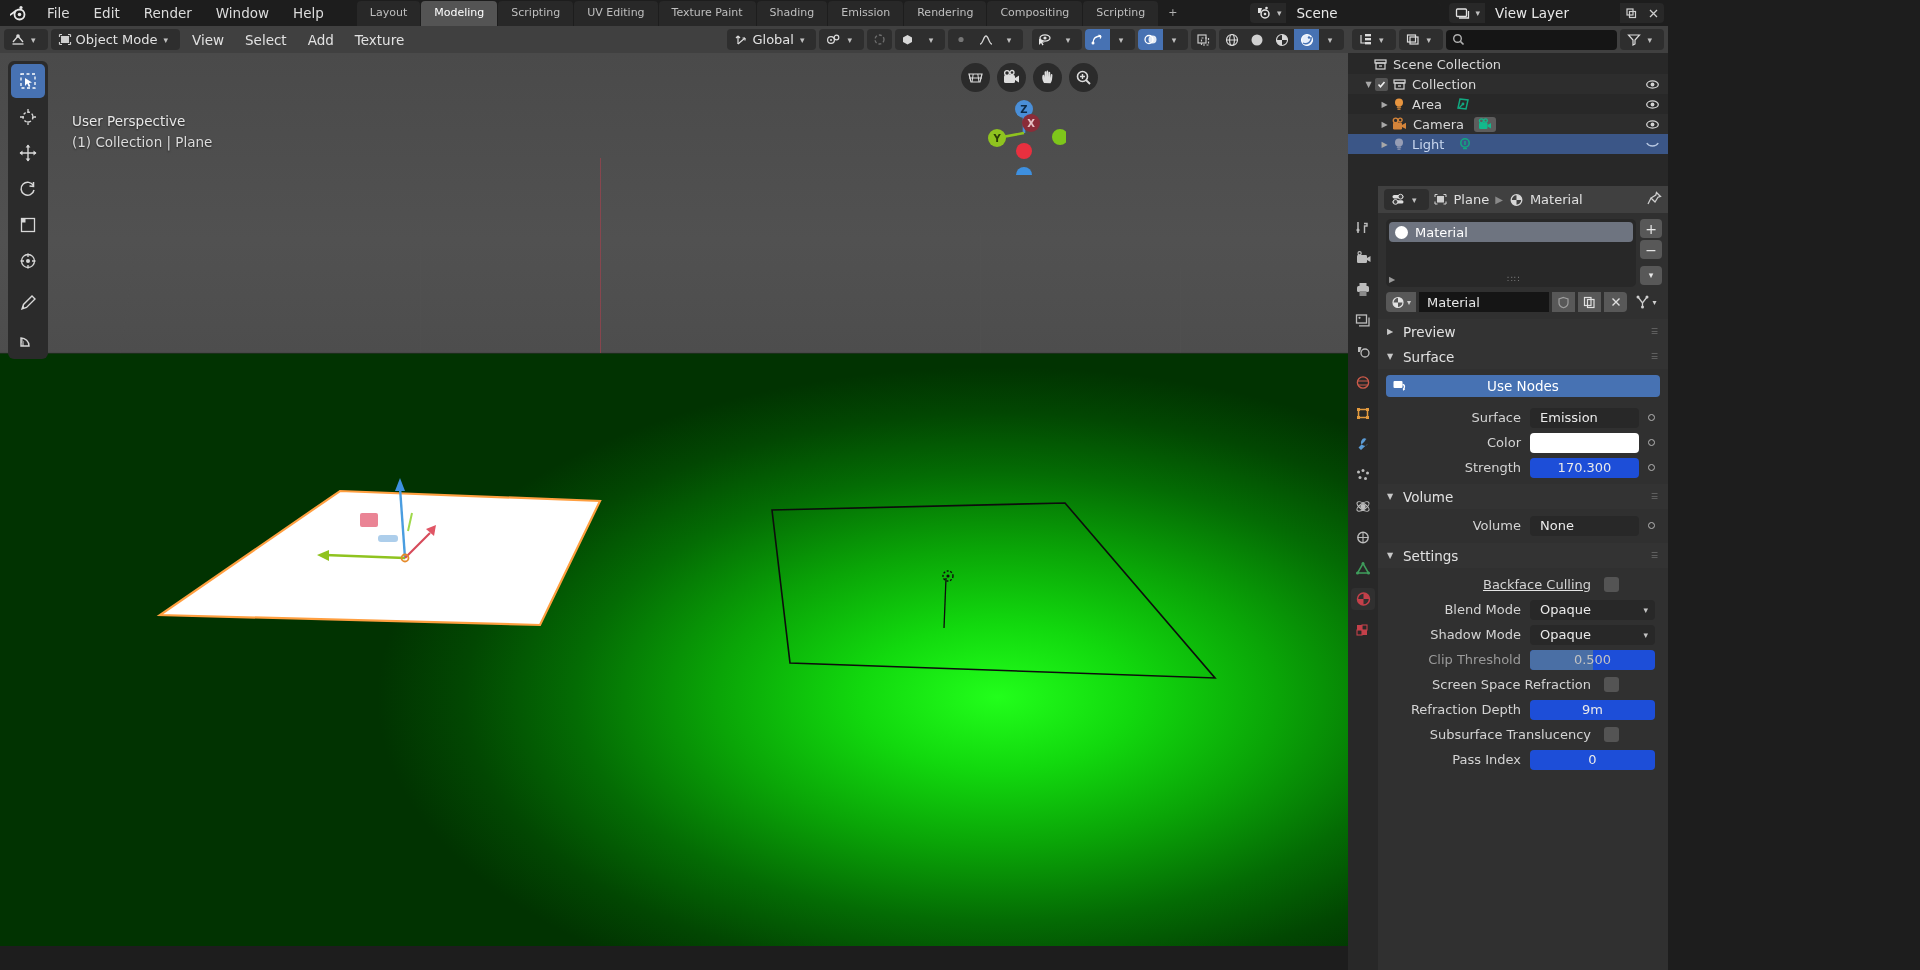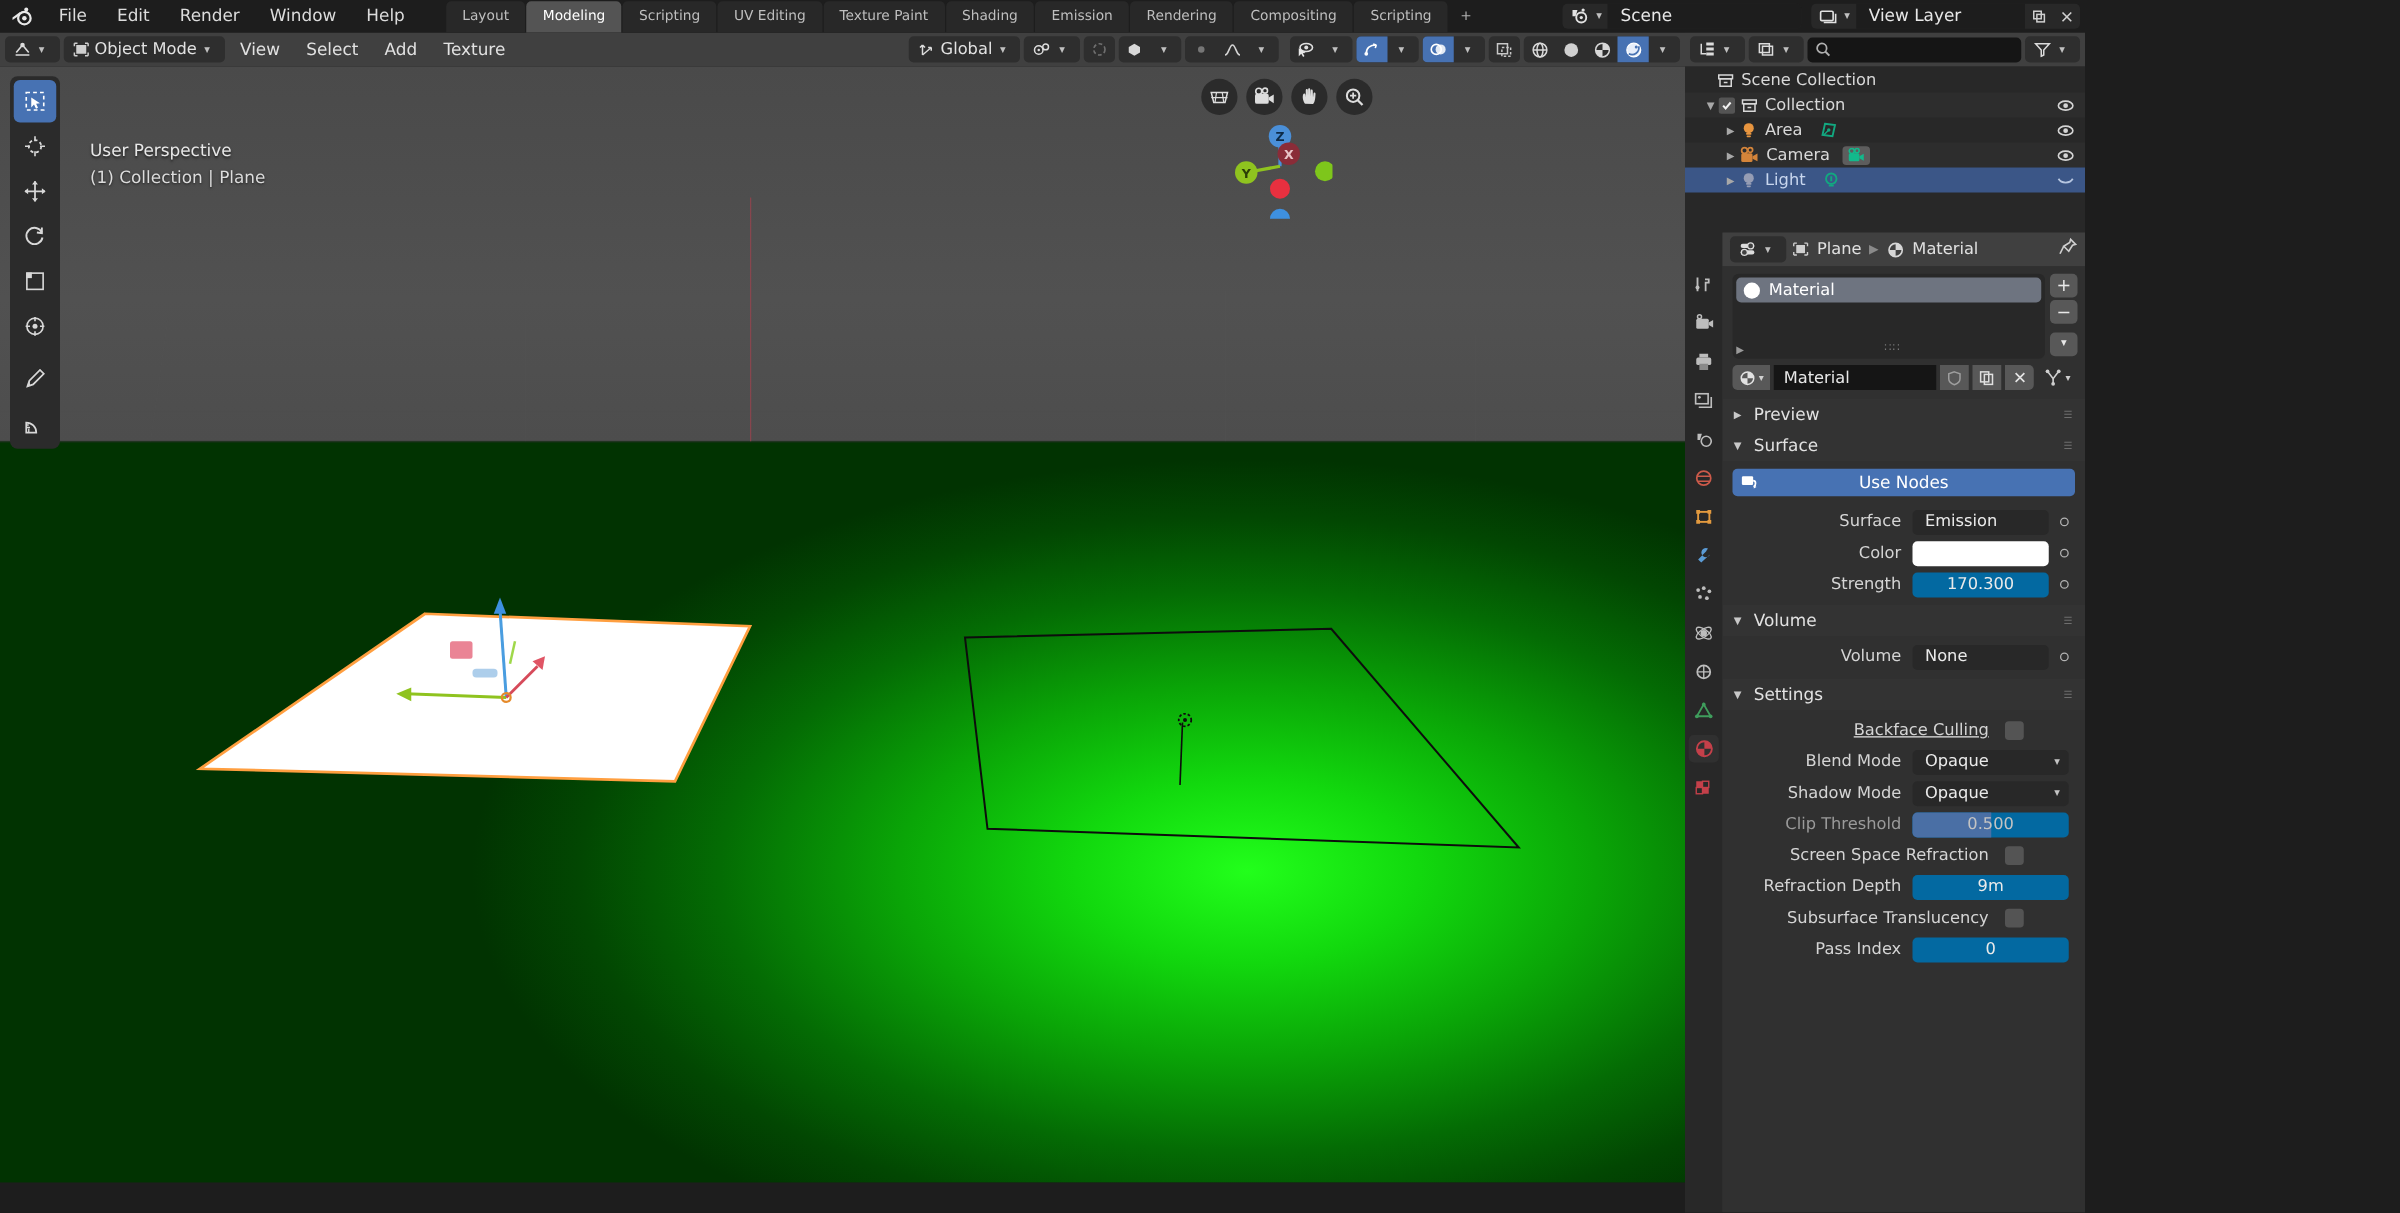--- a/index.html
+++ b/index.html
@@ -155,21 +155,21 @@
     margin: 6px 8px 8px 8px; height: 22px; background: #4772b3; border-radius: 4px;
     display: flex; align-items: center; justify-content: center; position: relative;
     font-size: 13.5px; color: #ffffff;
   }
   .usenodes .un-ico { position: absolute; left: 6px; top: 0; bottom: 0; display:flex; align-items:center;}
 
   .prow { display: flex; align-items: center; height: 25px; padding: 0 8px 0 0; gap: 0; }
   .plabel { width: 152px; text-align: right; padding-right: 9px; font-size: 13px; color: #d4d4d4; }
   .plabel.dim { color: #9a9a9a; }
   .plabel.wide { width: 222px; }
-  .pfield { flex: 1; height: 20px; background: #0369a1; border-radius: 4px; display: flex;
+  .pfield { flex: 1; height: 20px; background: #1d4ed8; border-radius: 4px; display: flex;
      align-items: center; justify-content: center; font-size: 13px; color: #eaeaea; position: relative; }
   .pfield.dark { background: #282828; justify-content: flex-start; padding-left: 10px; }
   .pfield.white { background: #ffffff; }
   .pfield .chev { position: absolute; right: 7px; font-size: 9px; color: #c4c4c4; }
   .pdot { width: 18px; display:flex; align-items:center; justify-content:center; margin-left: 3px;}
   .pdot .ring { width: 7px; height: 7px; border: 1.5px solid #b4b4b4; border-radius: 50%; }
   .pcheck { width: 15px; height: 15px; background: #545454; border-radius: 3px; margin-left: 4px; }
   .pslider { position: absolute; left:0; top:0; bottom:0; width: 50%; background: #4a6fa5; border-radius: 4px 0 0 4px;}
   .pfield .sv { position: relative; z-index: 2; }
 </style>

